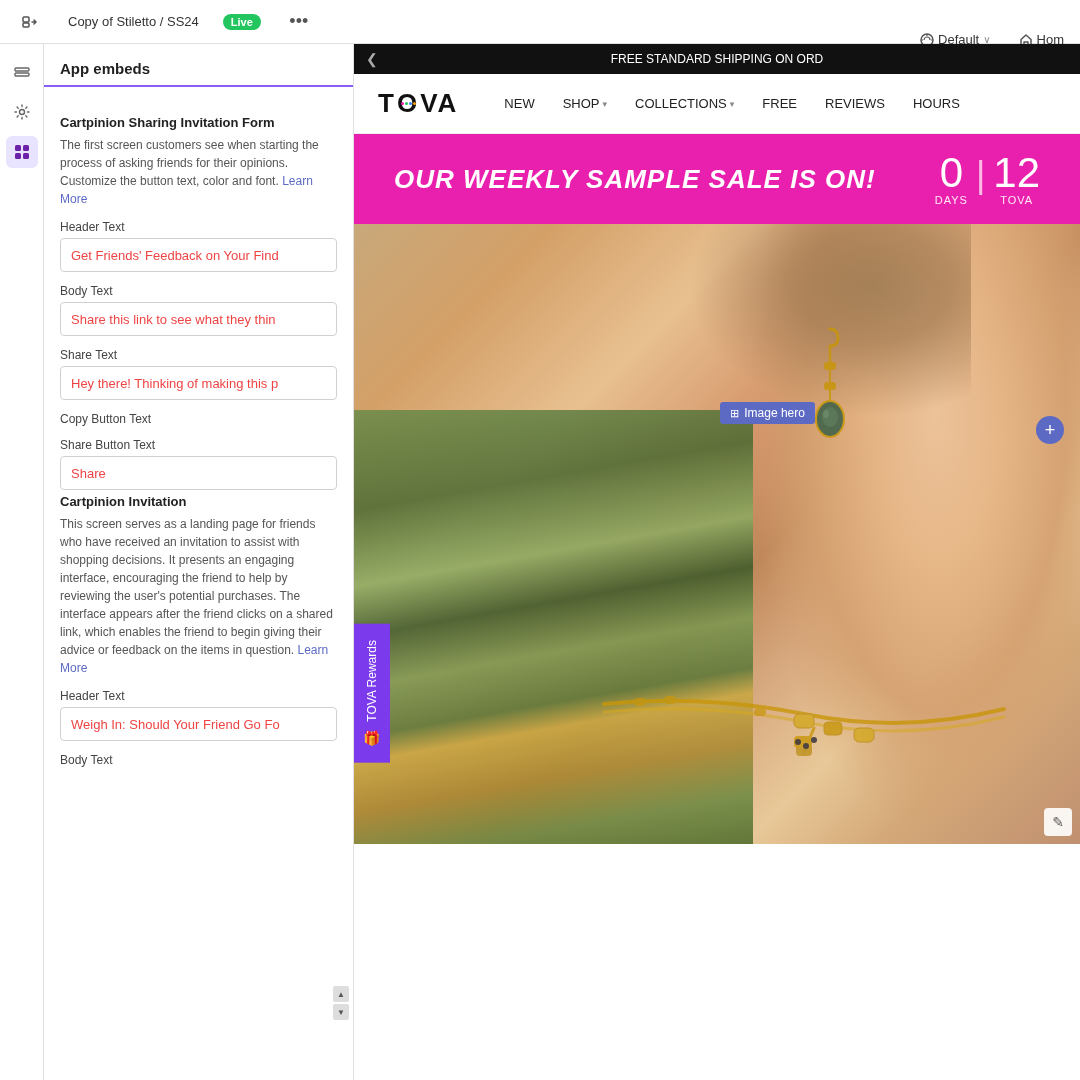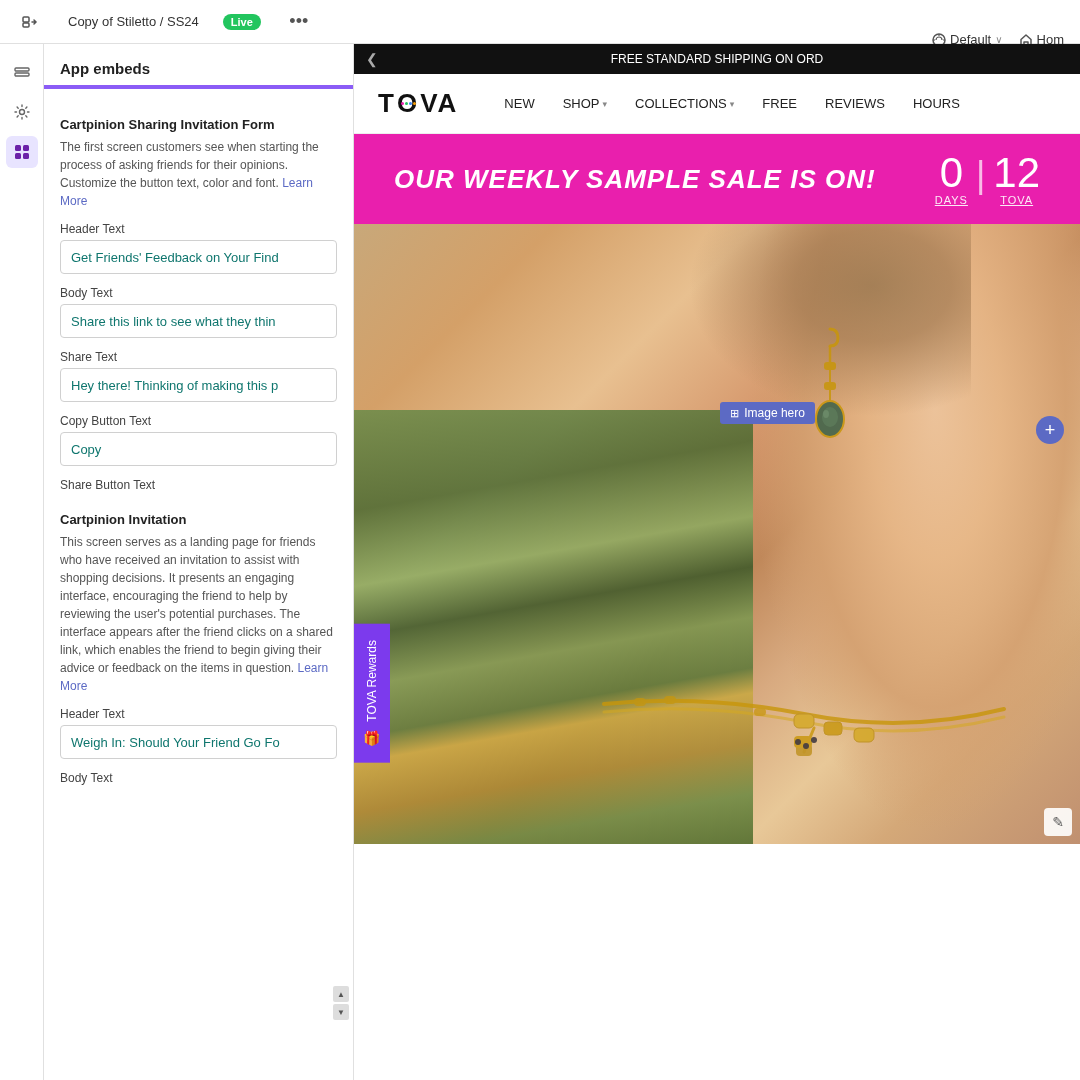--- a/index.html
+++ b/index.html
@@ -13,21 +13,21 @@
       display: flex;
       align-items: center;
       padding: 0 16px;
       gap: 12px;
     }
     .top-bar-left { display: flex; align-items: center; gap: 24px; flex: 1; }
     .top-bar-back { width: 28px; height: 28px; display: flex; align-items: center; justify-content: center; cursor: pointer; color: #555; }
     .breadcrumb { font-size: 13px; color: #333; display: flex; align-items: center; gap: 6px; }
     .live-badge { background: #22c55e; color: #fff; font-size: 11px; font-weight: 600; padding: 2px 8px; border-radius: 10px; }
     .dots-btn { width: 28px; height: 28px; display: flex; align-items: center; justify-content: center; cursor: pointer; color: #555; font-size: 18px; }
-    .top-bar-right { display: flex; align-items: center; gap: 16px; margin-top: 36px; }
+    .top-bar-right { display: flex; align-items: center; gap: 28px; margin-top: 36px; }
     .default-btn { display: flex; align-items: center; gap: 4px; font-size: 13px; color: #333; cursor: pointer; }
     .home-btn { display: flex; align-items: center; gap: 4px; font-size: 13px; color: #333; cursor: pointer; }
 
     
     .main-layout { display: flex; height: calc(1080px - 44px); }
 
     
     .sidebar-icons {
       width: 44px;
       background: #fff;
@@ -55,21 +55,21 @@
       border-right: 1px solid #e0e0e0;
       display: flex;
       flex-direction: column;
       overflow: hidden;
     }
     .settings-panel-header {
       padding: 16px 16px 8px;
       font-size: 15px;
       font-weight: 600;
       color: #222;
-      border-bottom: 4px solid #8b5cf6;
+      border-bottom: 2px solid #8b5cf6;
     }
     .settings-panel-body {
       flex: 1;
       overflow-y: auto;
       padding: 16px;
     }
     .settings-panel-body::-webkit-scrollbar { width: 6px; }
     .settings-panel-body::-webkit-scrollbar-thumb { background: #ccc; border-radius: 3px; }
 
     .section-title {
@@ -92,21 +92,21 @@
       margin-bottom: 4px;
       margin-top: 12px;
     }
     .text-input {
       width: 100%;
       height: 34px;
       border: 1px solid #d0d0d0;
       border-radius: 4px;
       padding: 0 10px;
       font-size: 13px;
-      color: #0f766e;
+      color: #ef4444;
       background: #fff;
       outline: none;
     }
 
     
     .preview-area {
       flex: 1;
       background: #e8e8e8;
       overflow: hidden;
       position: relative;
@@ -203,21 +203,20 @@
     .count-num {
       font-size: 42px;
       font-weight: 300;
       line-height: 1;
     }
     .count-label {
       font-size: 11px;
       font-weight: 500;
       letter-spacing: 1px;
       opacity: 0.9;
-      text-decoration: underline;
     }
     .count-sep {
       font-size: 36px;
       font-weight: 200;
       opacity: 0.7;
       margin-bottom: 8px;
     }
 
     
     .image-hero-label {
@@ -390,29 +389,29 @@
       
       <div class="field-label">
         <span>Share Text</span>
       </div>
       <input class="text-input" type="text" value="Hey there! Thinking of making this p" style="">
 
       
       <div class="field-label">
         <span>Copy Button Text</span>
       </div>
-      <input class="text-input" type="text" value="Copy" style="">
 
       
       <div class="field-label">
         <span>Share Button Text</span>
       </div>
-
-      
-      <div class="section-title" style="margin-top:20px;">Cartpinion Invitation</div>
+      <input class="text-input" type="text" value="Share" style="">
+
+      
+      <div class="section-title" style="margin-top:4px;">Cartpinion Invitation</div>
       <div class="section-desc">
         <span>This screen serves as a landing page for friends who have received an invitation to assist with shopping decisions. It presents an engaging interface, encouraging the friend to help by reviewing the user's potential purchases. The interface appears after the friend clicks on a shared link, which enables the friend to begin giving their advice or feedback on the items in question.</span>
         <a class="learn-more" href="#">Learn More</a>
       </div>
 
       
       <div class="field-label">
         <span>Header Text</span>
       </div>
       <input class="text-input" type="text" value="Weigh In: Should Your Friend Go Fo" style="">

